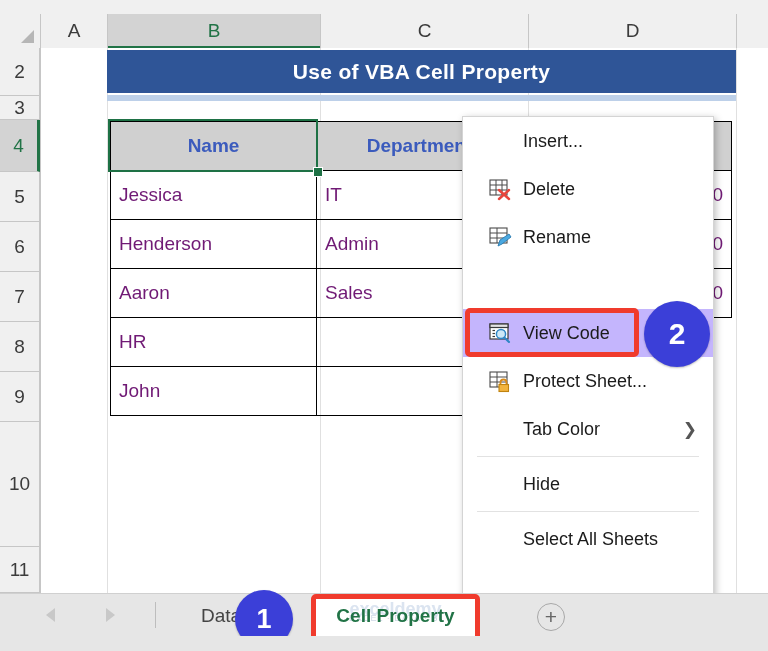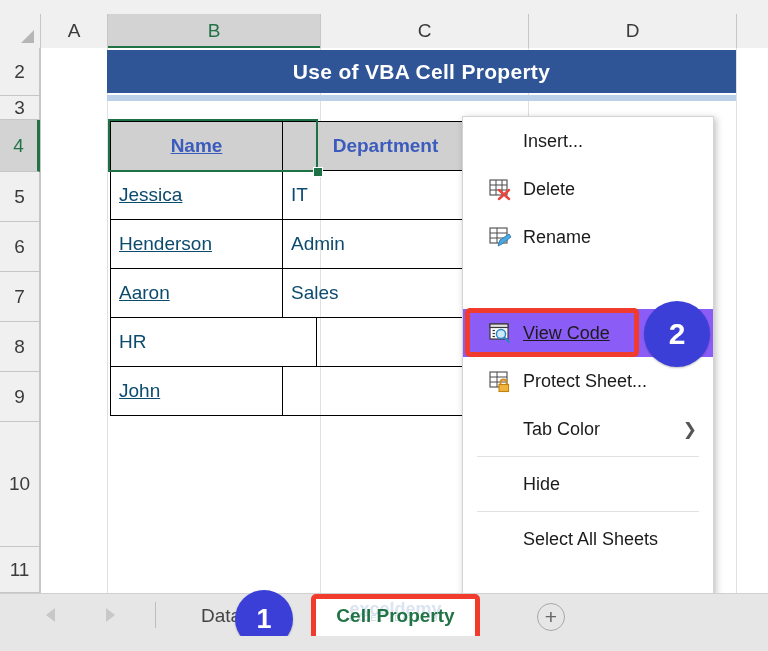--- a/index.html
+++ b/index.html
@@ -65,23 +65,23 @@
   }
 
   
   .tbl{position:absolute;left:110px;top:121px;}
   .trow{display:flex;}
   .tcell{
     box-sizing:border-box;
     border:1px solid #000000;
     margin-right:-1px;margin-bottom:-1px;
     height:50px;display:flex;align-items:center;
-    font-size:19px;color:#0c4a6e;padding-left:8px;
-  }
-  .tcell.c-name{width:173px;text-decoration:underline;}
+    font-size:19px;color:#701a75;padding-left:8px;
+  }
+  .tcell.c-name{width:207px;}
   .tcell.c-dept{width:207px;}
   .tcell.c-sal{width:210px;}
   .tcell.head{
     background:#d0d0d0;color:#3b5bbd;font-weight:bold;
     justify-content:center;padding-left:0;
   }
   .sel-outline{
     position:absolute;left:108px;top:119px;width:210px;height:53px;
     border:2px solid #1e7145;box-sizing:border-box;pointer-events:none;
   }
@@ -94,21 +94,21 @@
   .ctx{
     position:absolute;left:462px;top:116px;width:250px;height:492px;
     background:#ffffff;border:1px solid #d4d4d4;
     box-shadow:2px 2px 7px rgba(0,0,0,.25);
     font-size:18px;color:#1b1b1b;
   }
   .mi{
     position:relative;height:48px;display:flex;align-items:center;
     padding-left:20px;box-sizing:border-box;
   }
-  .mi.hl{background:#8b5cf6;text-decoration:underline;}
+  .mi.hl{background:#c4b5fd;}
   .mi .ico{
     width:34px;min-width:34px;height:28px;margin-right:6px;
     display:flex;align-items:center;justify-content:center;
   }
   .mi .ico.blank{}
   .mi .lbl{white-space:nowrap;}
   .mi.dis .lbl{color:#a6a6a6;}
   .mi .chev{
     position:absolute;right:16px;top:50%;transform:translateY(-50%);
     font-size:17px;color:#555;

